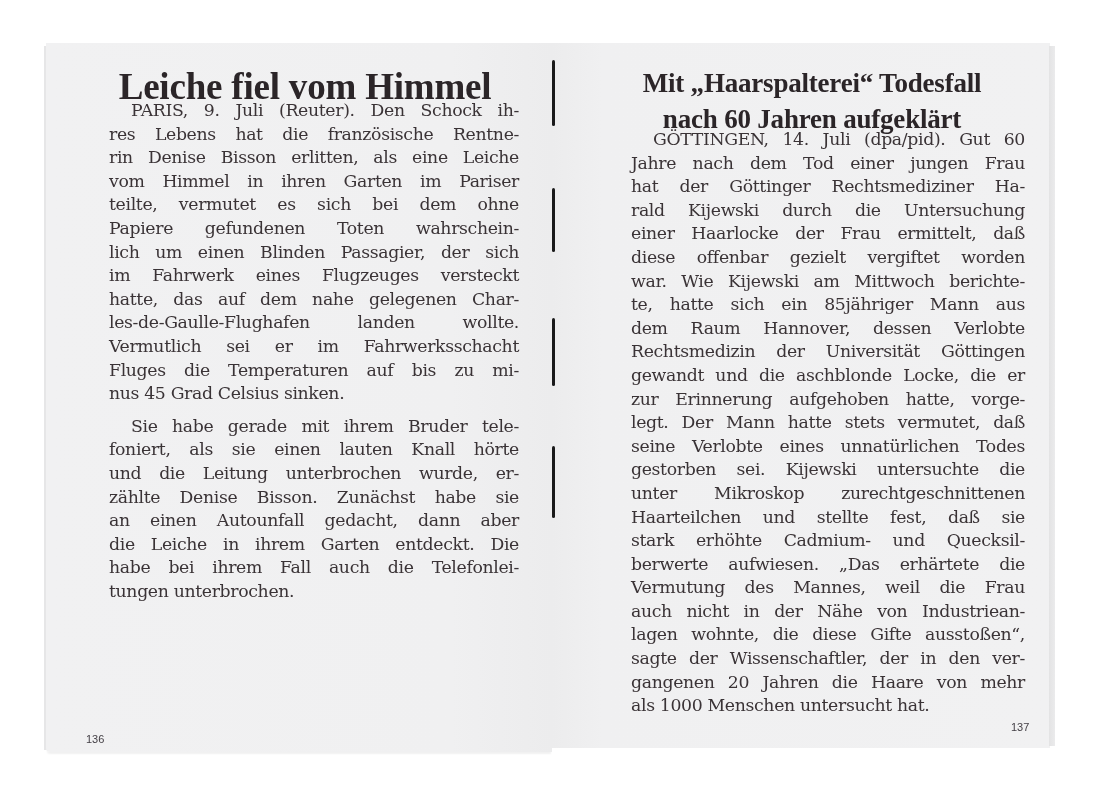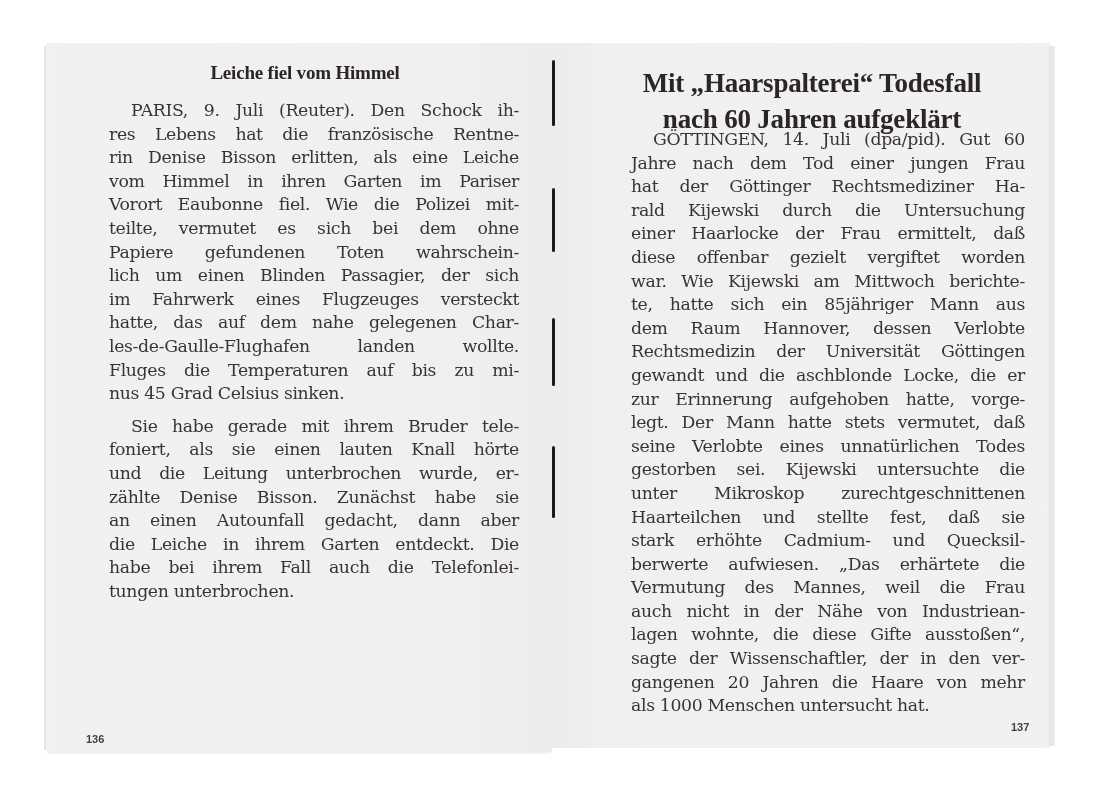--- a/index.html
+++ b/index.html
@@ -68,23 +68,23 @@
     position: absolute;
     font-family: "Liberation Serif", serif;
     font-weight: bold;
     color: #2b2528;
     text-align: center;
     margin: 0;
     letter-spacing: -0.2px;
   }
   .h-left {
     left: 60px;
-    top: 55px;
+    top: 69px;
     width: 490px;
-    font-size: 19px;
+    font-size: 37px;
     line-height: 36px;
   }
   .h-right {
     left: 582px;
     top: 65px;
     width: 460px;
     font-size: 27px;
     line-height: 36px;
   }
   .body-col {
@@ -120,21 +120,21 @@
   .line.indent {
     padding-left: 22px;
   }
   .para-gap {
     height: 9px;
   }
   .page-num {
     position: absolute;
     font-family: "Liberation Sans", sans-serif;
     font-size: 11px;
-    font-weight: bold;
+    font-weight: normal;
     color: #444046;
   }
   .pn-left { left: 86px; top: 733px; }
   .pn-right { left: 1011px; top: 721px; }
 </style>
 </head>
 <body>
 
 <div class="book">
   <div class="page-left-edge"></div>
@@ -147,27 +147,27 @@
   <div class="spine-mark" style="top:318px;height:68px;"></div>
   <div class="spine-mark" style="top:446px;height:72px;"></div>
 
   <h1 class="headline h-left">Leiche fiel vom Himmel</h1>
 
   <div class="body-col col-left">
     <span class="line indent">PARIS, 9. Juli (Reuter). Den Schock ih-</span>
     <span class="line">res Lebens hat die französische Rentne-</span>
     <span class="line">rin Denise Bisson erlitten, als eine Leiche</span>
     <span class="line">vom Himmel in ihren Garten im Pariser</span>
-    <span class="line">Vorort Eaubonne fiel. Wie die Polizei mit-</span>
     <span class="line">teilte, vermutet es sich bei dem ohne</span>
     <span class="line">Papiere gefundenen Toten wahrschein-</span>
     <span class="line">lich um einen Blinden Passagier, der sich</span>
     <span class="line">im Fahrwerk eines Flugzeuges versteckt</span>
     <span class="line">hatte, das auf dem nahe gelegenen Char-</span>
     <span class="line">les-de-Gaulle-Flughafen landen wollte.</span>
+    <span class="line">Vermutlich sei er im Fahrwerksschacht</span>
     <span class="line">Fluges die Temperaturen auf bis zu mi-</span>
     <span class="line last">nus 45 Grad Celsius sinken.</span>
     <div class="para-gap"></div>
     <span class="line indent">Sie habe gerade mit ihrem Bruder tele-</span>
     <span class="line">foniert, als sie einen lauten Knall hörte</span>
     <span class="line">und die Leitung unterbrochen wurde, er-</span>
     <span class="line">zählte Denise Bisson. Zunächst habe sie</span>
     <span class="line">an einen Autounfall gedacht, dann aber</span>
     <span class="line">die Leiche in ihrem Garten entdeckt. Die</span>
     <span class="line">habe bei ihrem Fall auch die Telefonlei-</span>

